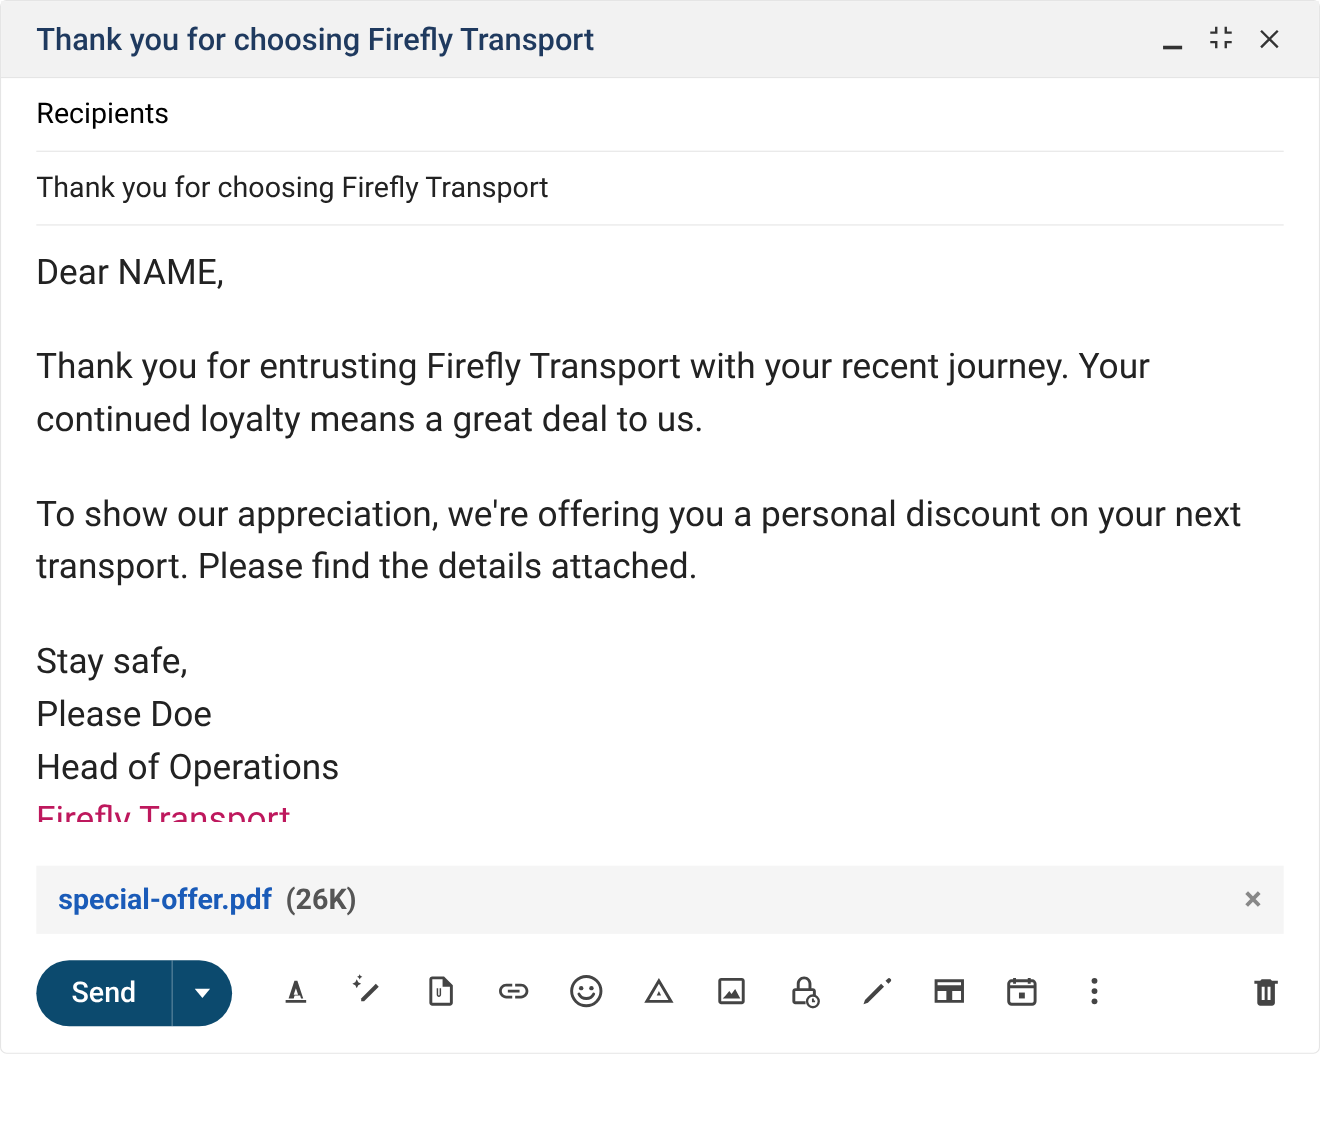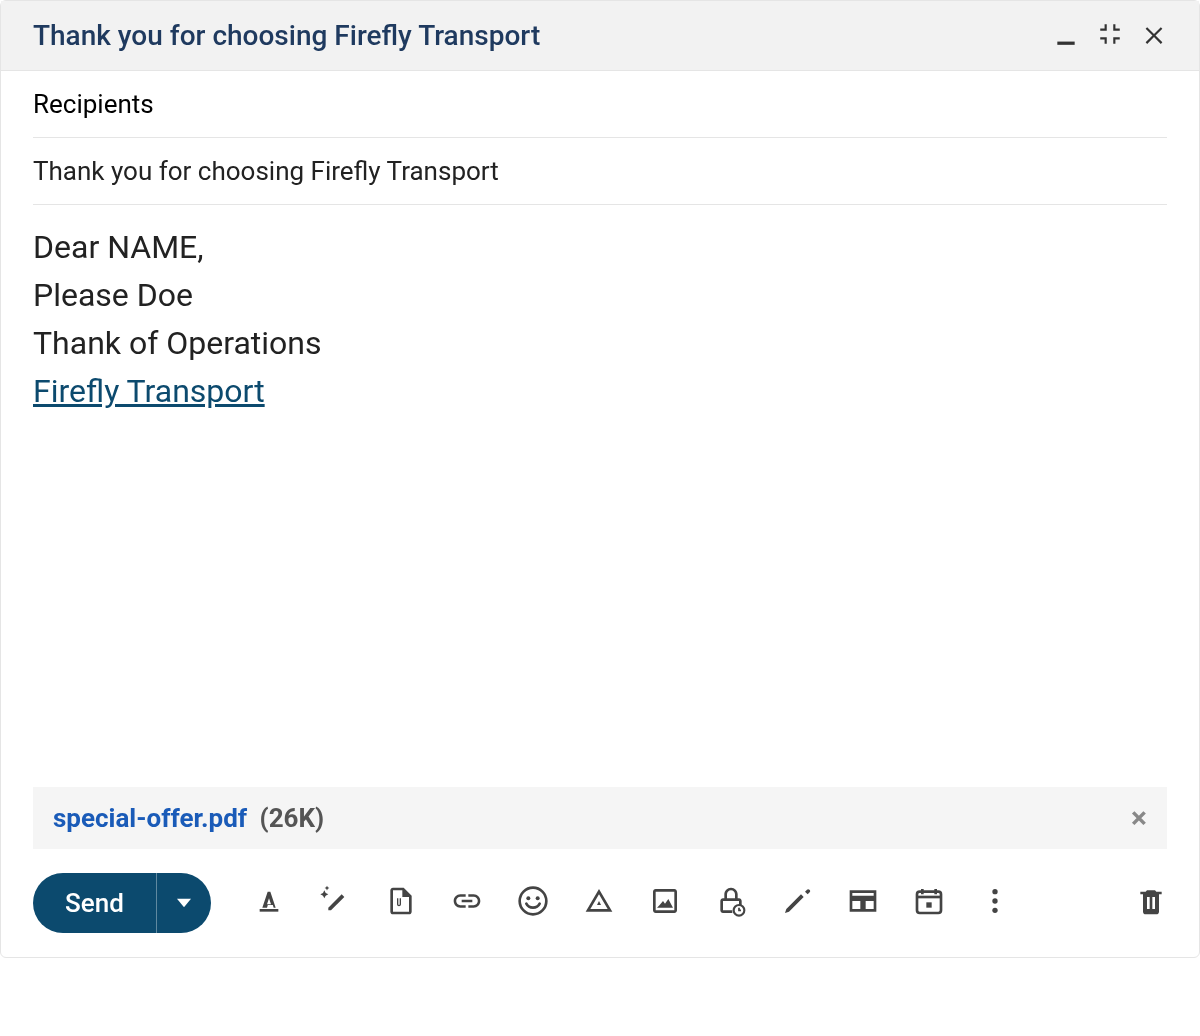--- a/index.html
+++ b/index.html
@@ -59,21 +59,21 @@
       flex: 1;
       margin: 18px 32px 0 32px;
       font-size: 32px;
       line-height: 1.5;
       color: #222;
       overflow-y: auto;
     }
     .body-area p { margin: 0; }
     .body-area .para-gap { margin-top: 38px; }
     .body-area a {
-      color: #0c4a6e;
+      color: #be185d;
       text-decoration: underline;
       text-align: right;
     }
     .attachment-chip {
       margin: 40px 32px 0 32px;
       background: #f5f5f5;
       padding: 16px 20px;
       display: flex;
       align-items: center;
       justify-content: space-between;
@@ -171,22 +171,25 @@
   <div class="field-row">
     <span class="recipients-placeholder">Recipients</span>
   </div>
 
   <div class="field-row">
     <span class="subject">Thank you for choosing Firefly Transport</span>
   </div>
 
   <div class="body-area">
     <p>Dear NAME,</p>
+    <p class="para-gap">Thank you for entrusting Firefly Transport with your recent journey. Your continued loyalty means a great deal to us.</p>
+    <p class="para-gap">To show our appreciation, we're offering you a personal discount on your next transport. Please find the details attached.</p>
+    <p class="para-gap">Stay safe,</p>
     <p>Please Doe</p>
-    <p>Thank of Operations</p>
+    <p>Head of Operations</p>
     <p><a href="#">Firefly Transport</a></p>
   </div>
 
   <div class="attachment-chip">
     <div>
       <span class="attachment-name">special-offer.pdf</span>
       <span class="attachment-size">(26K)</span>
     </div>
     <span class="attachment-remove">×</span>
   </div>

